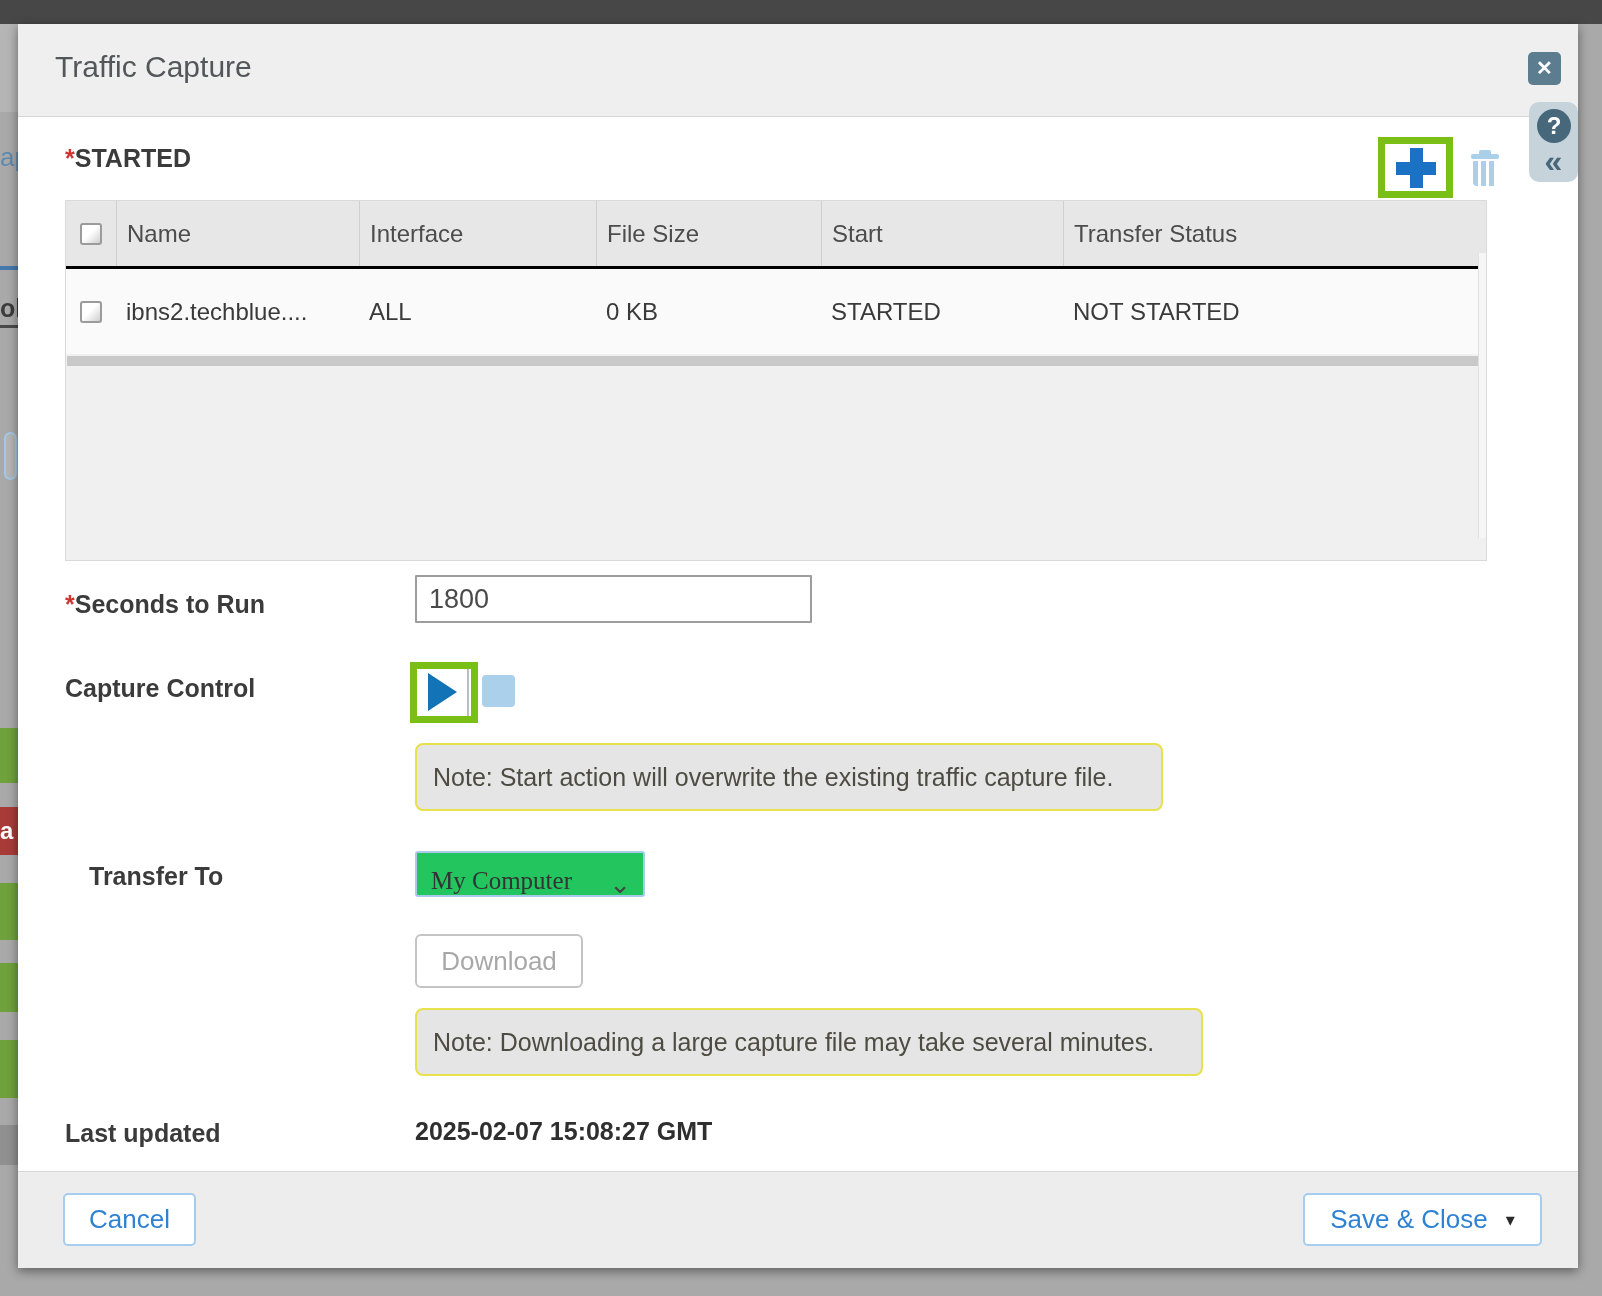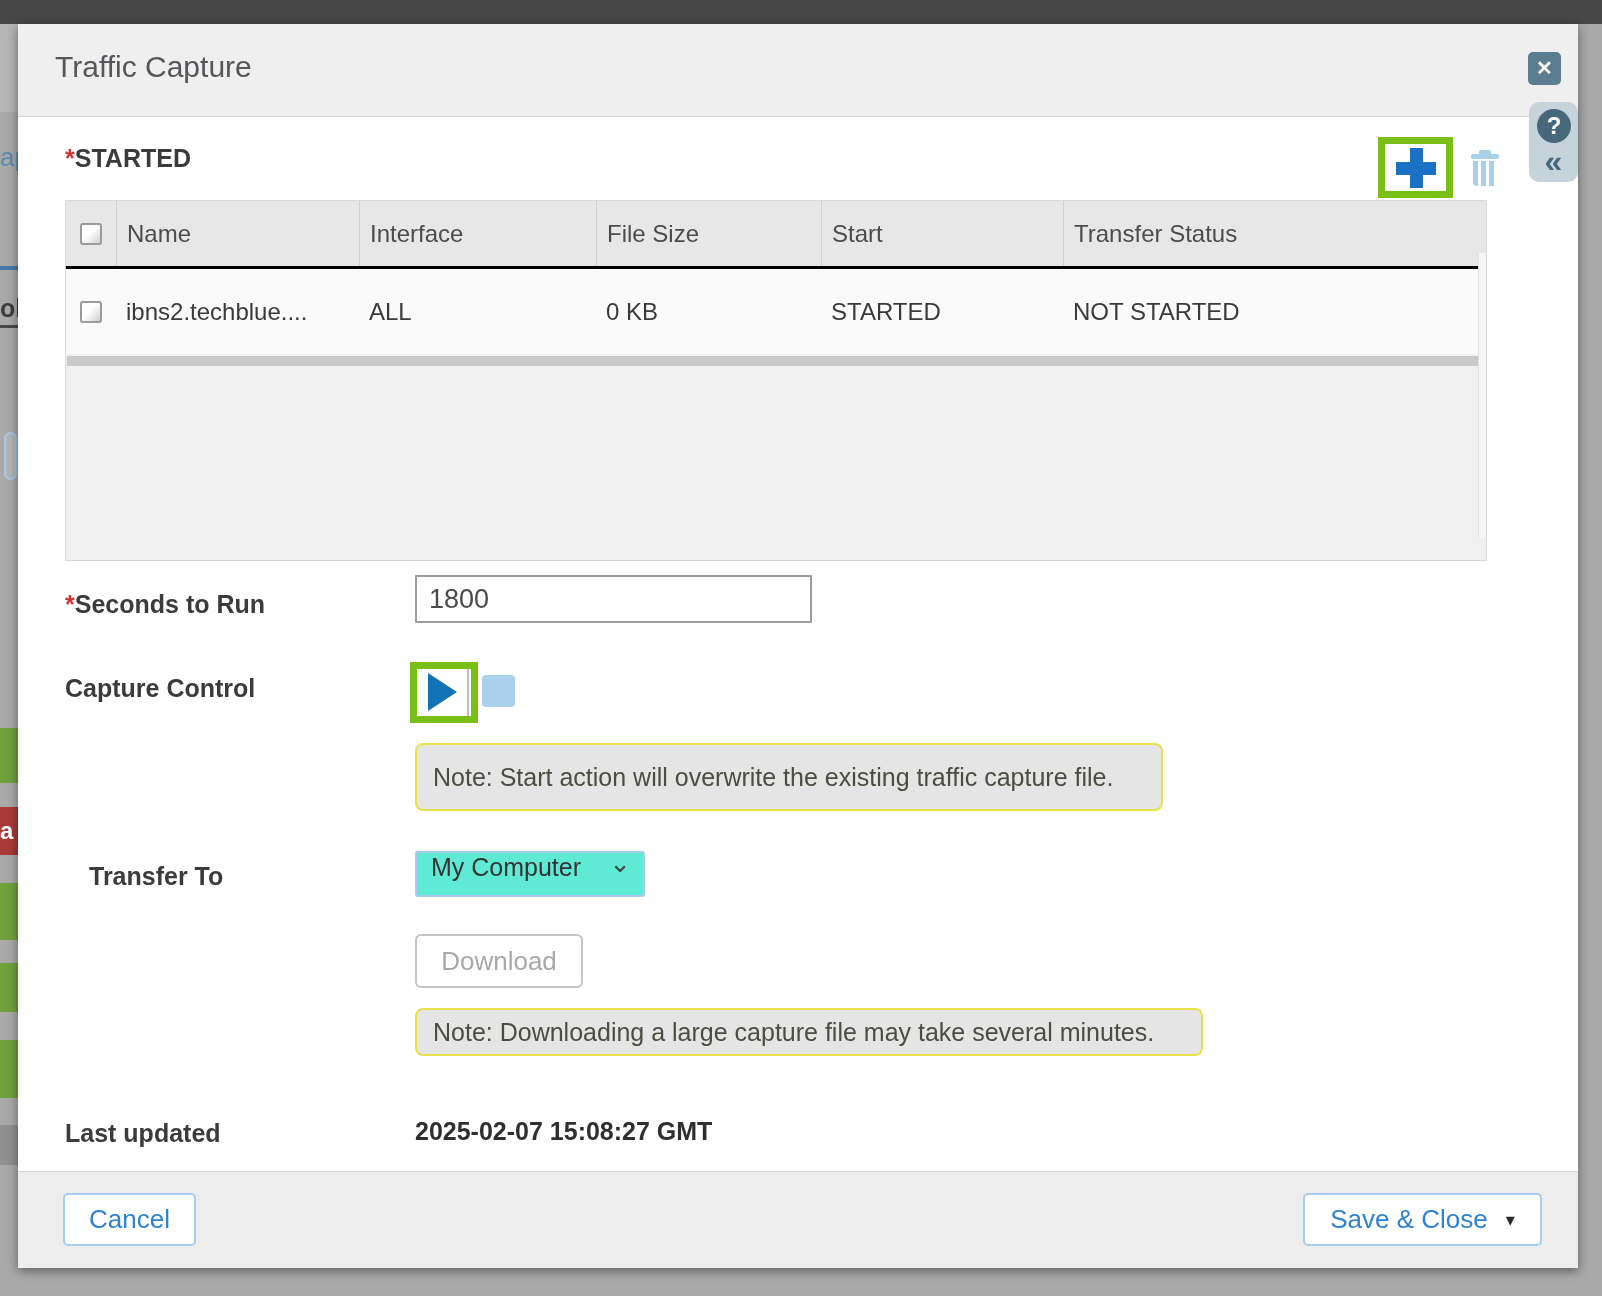--- a/index.html
+++ b/index.html
@@ -76,25 +76,25 @@
   #cap-label { left:47px; top:650px; }
   #play-highlight { left:392px; top:638px; width:68px; height:61px; border:7px solid #79bf16; background:#ffffff; }
   #play-btn { position:absolute; left:0; top:0; right:2px; bottom:0; border-right:2px solid #bdbdbd; cursor:pointer; }
   #play-btn .tri { position:absolute; left:11px; top:4px; width:0; height:0;
                    border-left:29px solid #1273b7; border-top:19px solid transparent; border-bottom:19px solid transparent; }
   #stop-btn { left:464px; top:651px; width:33px; height:32px; background:#abd0eb; border-radius:4px; cursor:pointer; }
 
   .note { background:#e5e5e5; border:2px solid #e8e14c; border-radius:8px; display:flex; align-items:center;
           padding:0 16px; font-size:25px; color:#4c4c42; }
   #note1 { left:397px; top:719px; width:748px; height:68px; }
-  #note2 { left:397px; top:984px; width:788px; height:48px; }
+  #note2 { left:397px; top:984px; width:788px; height:68px; }
 
   #transfer-label { left:47px; top:838px;margin-left:24px; }
-  #transfer-select { left:397px; top:827px; width:230px; height:46px; background:#5eead4; border:2px solid #a9cbe9;
-                     border-radius:3px; cursor:pointer; display:flex; align-items:flex-start; }
+  #transfer-select { left:397px; top:827px; width:230px; height:46px; background:#22c55e; border:2px solid #a9cbe9;
+                     border-radius:3px; cursor:pointer; display:flex; align-items:flex-end;font-family:Liberation Serif, serif; }
   #transfer-select .sel-text { font-size:25px; color:#333333; padding-left:14px; flex:1; }
   #transfer-select .sel-chevron { font-size:26px; color:#444444; padding-right:12px; line-height:20px; }
 
   #download-btn { left:397px; top:910px; width:168px; height:54px; background:#ffffff; border:2px solid #c4c4c4;
                   border-radius:6px; color:#a8a8a8; font-size:26px; text-align:center; line-height:50px; }
 
   #updated-label { left:47px; top:1095px; }
   #updated-value { left:397px; top:1093px; font-size:25px; font-weight:bold; color:#2f2f2f; }
 
   

